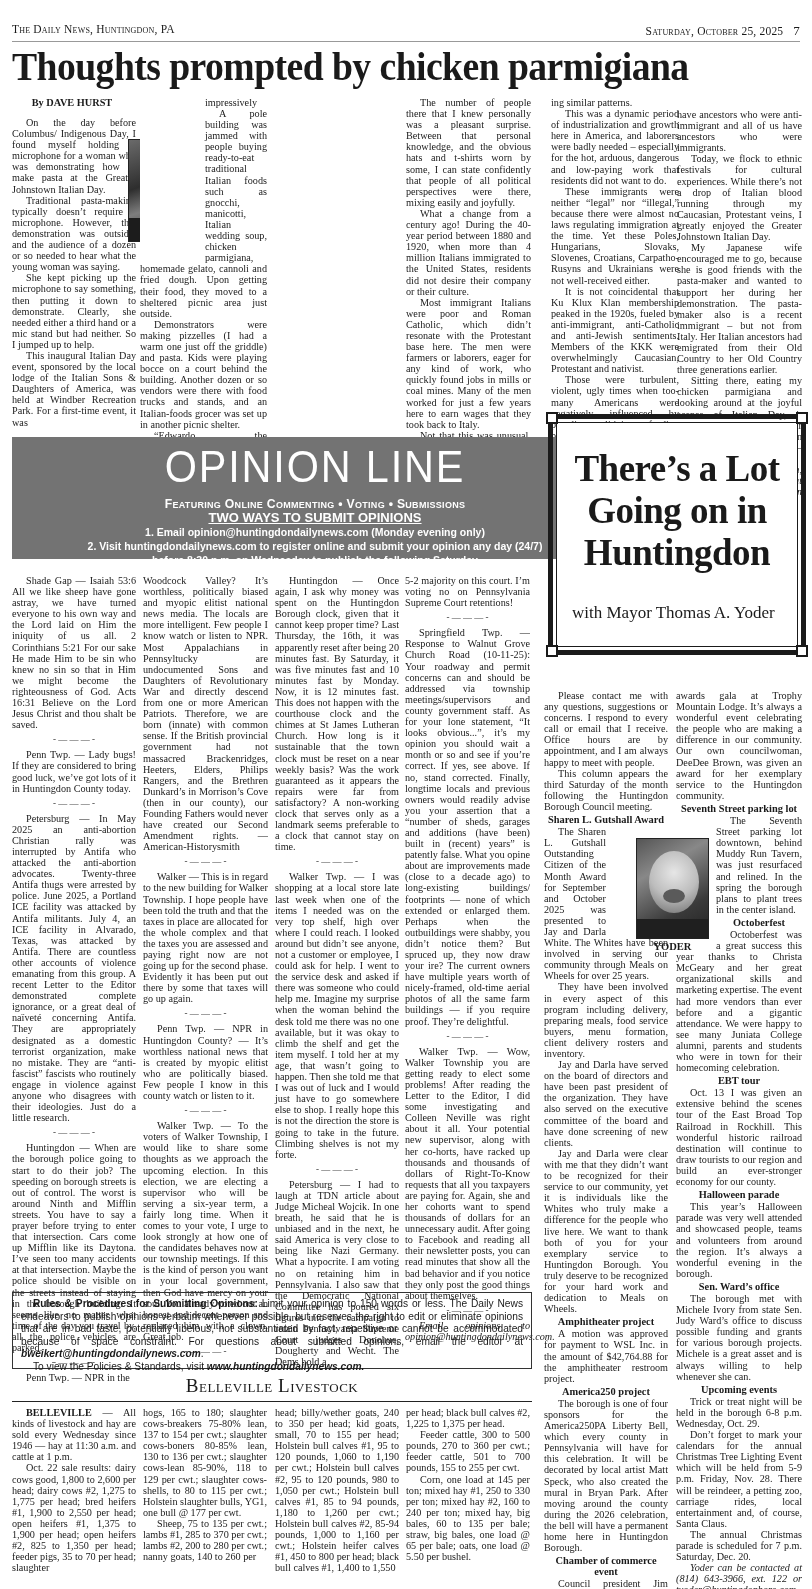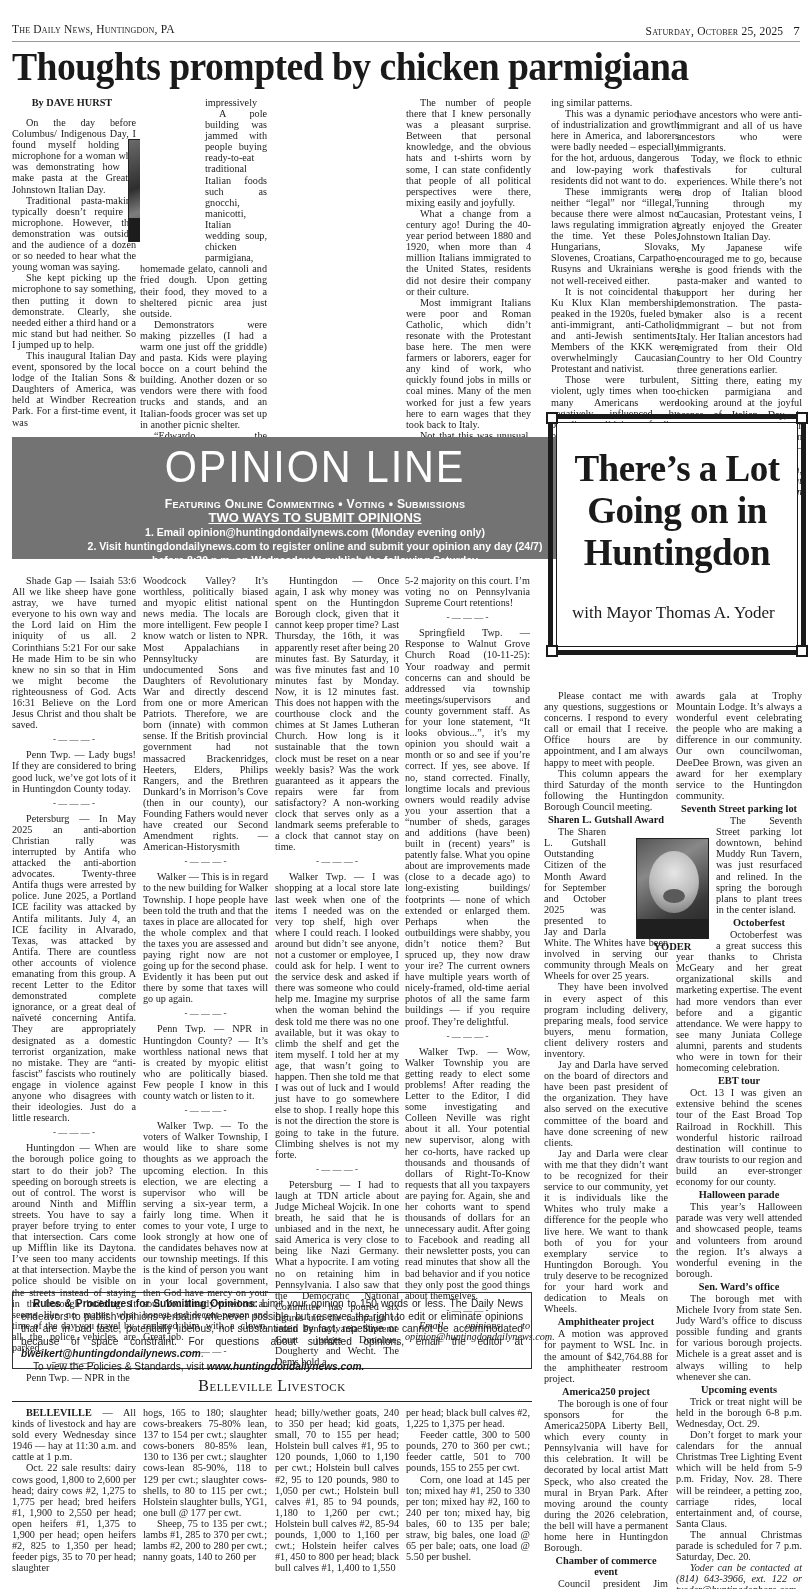--- a/index.html
+++ b/index.html
@@ -27,21 +27,21 @@
   .mayor-box { left: 546px; top: 412px; width: 262px; height: 245px; }
   .mayor-box .outer { position: absolute; left: 2px; top: 2px; right: 2px; bottom: 2px; border: 5px solid #1a1a1a; }
   .mayor-box .inner { position: absolute; left: 10px; top: 10px; right: 10px; bottom: 10px; border: 1.5px solid #1a1a1a; background: #fff; }
   .mayor-box .corner { position: absolute; width: 12px; height: 12px; background: #fff; border: 2px solid #1a1a1a; }
   .mayor-title { position: absolute; left: 18px; top: 36px; width: 226px; text-align: center; font-weight: bold; font-size: 37px; line-height: 42px; letter-spacing: -0.5px; }
   .mayor-sub { position: absolute; left: 26px; top: 191px; font-size: 17px; }
   .sep { text-align: center; letter-spacing: 0; margin: 5px 0 5px 0; text-indent: 0 !important; font-size: 9px; line-height: 9px; }
   .subhead { font-weight: bold; text-align: center; text-indent: 0 !important; font-size: 10.4px; margin: 2px 0 1px; }
   .rules-box { left: 12px; top: 1292px; width: 520px; height: 77px; border: 1.3px solid #333; padding: 5px 8px; font-family: "Liberation Sans", "DejaVu Sans", sans-serif; font-size: 10.2px; line-height: 12.6px; text-align: justify; }
   .rules-box p { text-indent: 12px; }
-  .livestock-title { left: 12px; top: 1374px; width: 520px; text-align: center; font-size: 16px; font-variant: small-caps; letter-spacing: 0.5px; border-bottom: 1.2px solid #222; padding-bottom: 3px; line-height: 24px; }
+  .livestock-title { left: 12px; top: 1374px; width: 520px; text-align: center; font-size: 19px; font-variant: small-caps; letter-spacing: 0.5px; border-bottom: 1.2px solid #222; padding-bottom: 3px; line-height: 24px; }
   em { font-style: italic; }
   b { font-weight: bold; }
 </style>
 </head>
 <body>
 
 <div class="abs masthead" data-name="page-masthead">
   <span class="left" data-name="paper-name">The Daily News, Huntingdon, PA</span>
   <span class="right" data-name="issue-date-and-page"><span data-name="issue-date">Saturday, October 25, 2025</span><span class="pageno" data-name="page-number">7</span></span>
 </div>

